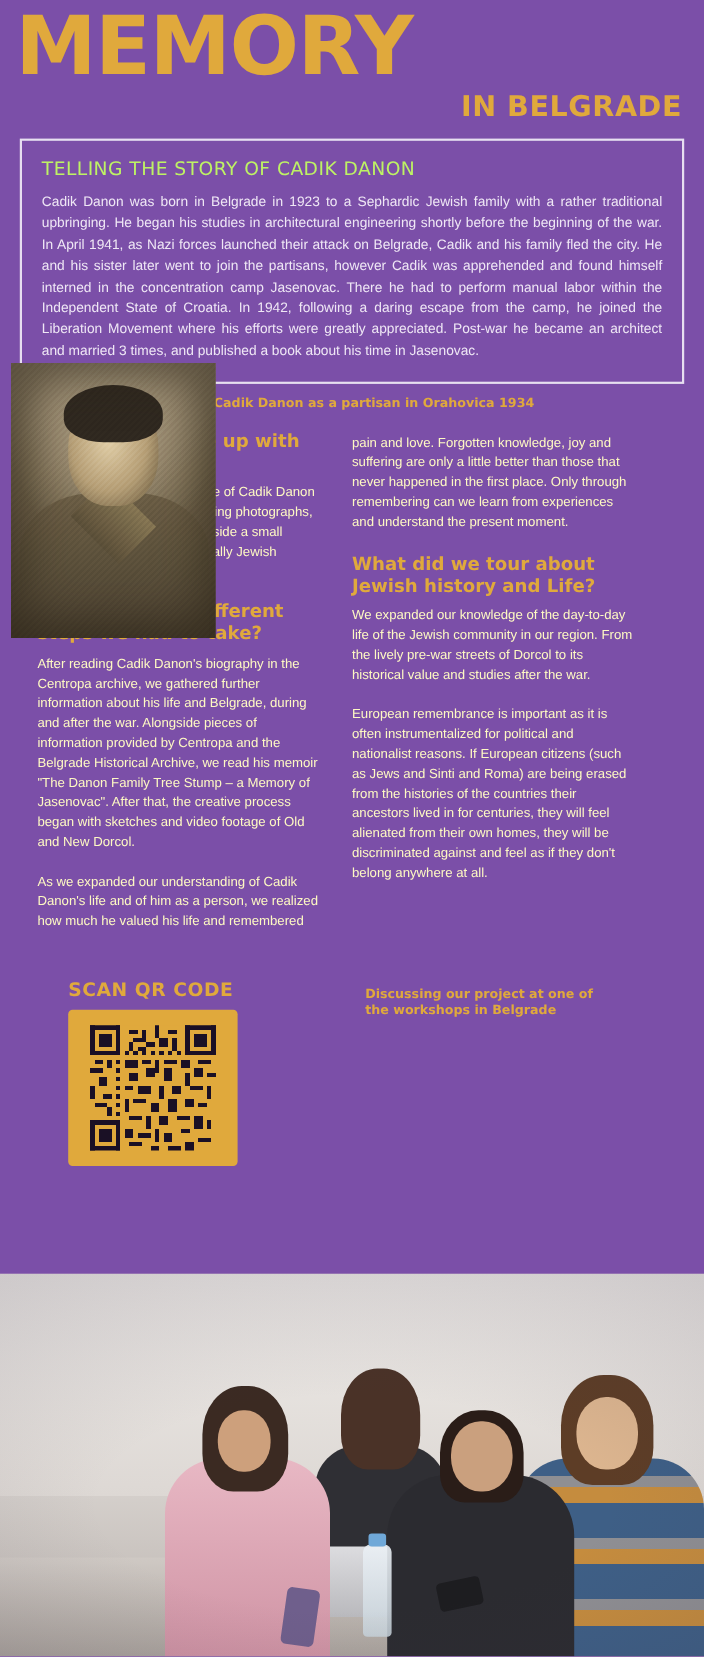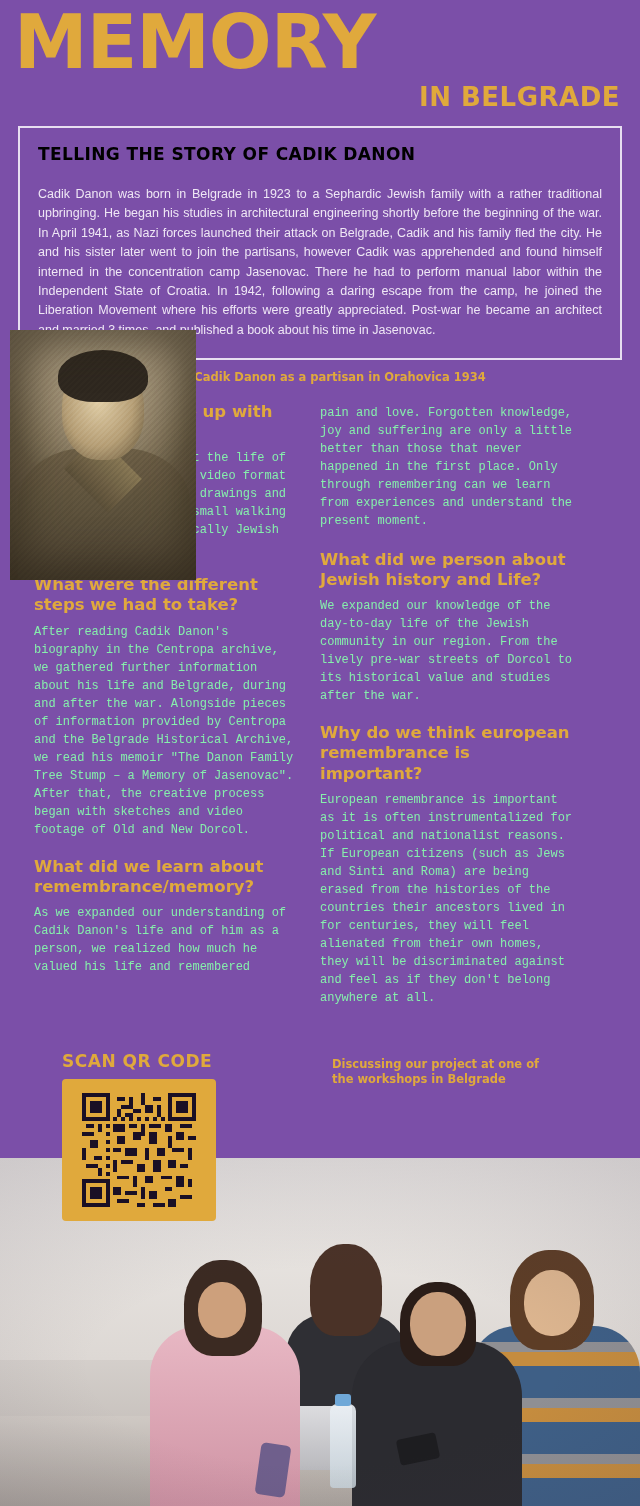--- a/index.html
+++ b/index.html
@@ -65,26 +65,26 @@
 
   
   .story-box {
     position: relative;
     margin: 14px 18px 0 18px;
     border: 2px solid #e7dff0;
     padding: 16px 18px 18px 18px;
     box-sizing: border-box;
   }
   .story-title {
-    color: #000000;
-    font-family: "DejaVu Sans", sans-serif;
-    font-weight: bold;
+    color: #bef264;
+    font-family: "DejaVu Sans", sans-serif;
+    font-weight: normal;
     font-size: 17px;
     letter-spacing: 0.4px;
-    margin: 0 0 21px 0;
+    margin: 0 0 10px 0;
     text-transform: uppercase;
   }
   .story-text {
     color: #efe7f5;
     font-size: 12.5px;
     line-height: 1.55;
     text-align: justify;
     margin: 0;
   }
 
@@ -174,25 +174,24 @@
   .col.right { width: 258px; padding-top: 2px; }
   .q {
     color: #e0a93c;
     font-family: "DejaVu Sans", sans-serif;
     font-weight: bold;
     font-size: 16.5px;
     line-height: 1.22;
     margin: 0 0 7px 0;
   }
   .a {
-    color: #86efac;
+    color: #fef9c3;
     font-size: 12px;
     line-height: 1.5;
     margin: 0 0 18px 0;
-    font-family: Liberation Mono, monospace;
   }
   .a.flow { margin-bottom: 20px; }
 
   
   .bottom {
     position: relative;
     margin-top: 26px;
   }
   .scan-label {
     color: #e0a93c;
@@ -335,28 +334,26 @@
   </div>
 
   <div class="caption">Cadik Danon as a partisan in Orahovica 1934</div>
 
   <div class="qa">
     <div class="col left">
       <div class="q">How did we come up with the project?</div>
       <div class="a">Our idea was to present the life of Cadik Danon in a short video format combining photographs, drawings and animation alongside a small walking tour through a historically Jewish neighborhood.</div>
       <div class="q">What were the different steps we had to take?</div>
       <div class="a">After reading Cadik Danon's biography in the Centropa archive, we gathered further information about his life and Belgrade, during and after the war. Alongside pieces of information provided by Centropa and the Belgrade Historical Archive, we read his memoir "The Danon Family Tree Stump – a Memory of Jasenovac". After that, the creative process began with sketches and video footage of Old and New Dorcol.</div>
-      <div class="q">What did we learn about remembrance/memory?</div>
       <div class="a">As we expanded our understanding of Cadik Danon's life and of him as a person, we realized how much he valued his life and remembered</div>
     </div>
     <div class="col right">
       <div class="a flow">pain and love. Forgotten knowledge, joy and suffering are only a little better than those that never happened in the first place. Only through remembering can we learn from experiences and understand the present moment.</div>
-      <div class="q">What did we person about Jewish history and Life?</div>
+      <div class="q">What did we tour about Jewish history and Life?</div>
       <div class="a">We expanded our knowledge of the day-to-day life of the Jewish community in our region. From the lively pre-war streets of Dorcol to its historical value and studies after the war.</div>
-      <div class="q">Why do we think european remembrance is important?</div>
       <div class="a">European remembrance is important as it is often instrumentalized for political and nationalist reasons. If European citizens (such as Jews and Sinti and Roma) are being erased from the histories of the countries their ancestors lived in for centuries, they will feel alienated from their own homes, they will be discriminated against and feel as if they don't belong anywhere at all.</div>
     </div>
   </div>
 
   <div class="bottom">
     <div class="scan-label">SCAN QR CODE</div>
     <div class="workshop-caption">Discussing our project at one of the workshops in Belgrade</div>
     <div class="qr-panel">
       <svg class="qr-code" viewBox="0 0 29 29" shape-rendering="crispEdges" aria-hidden="true">
         <rect width="29" height="29" fill="#e0a93c"></rect>

